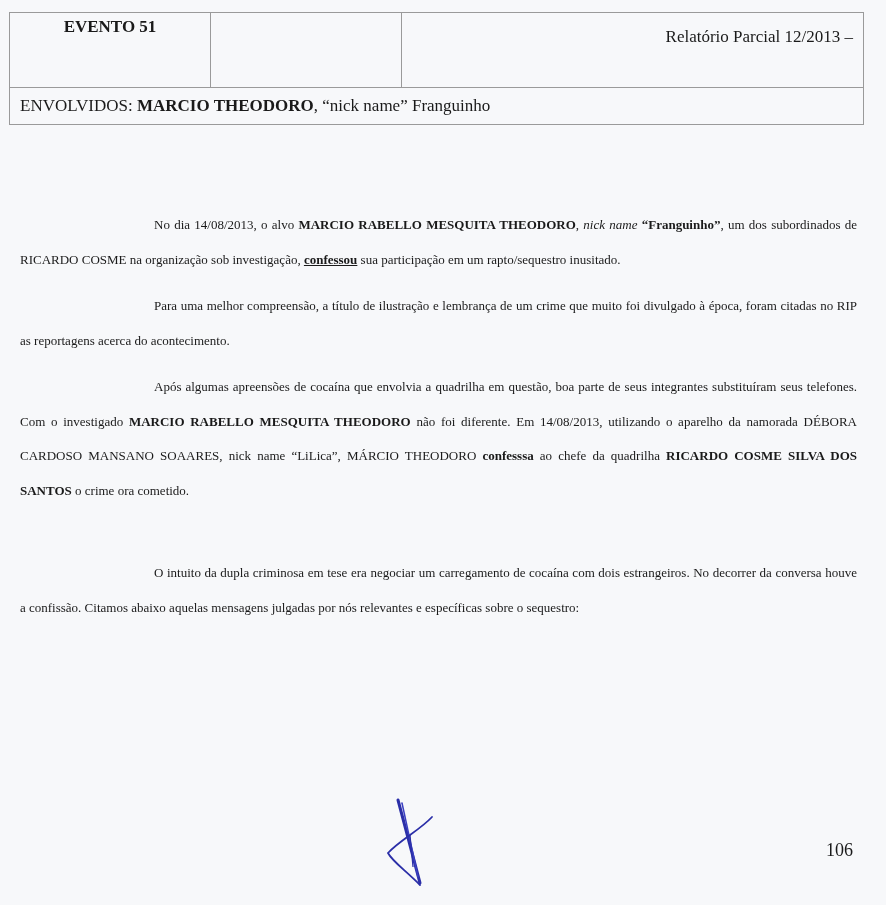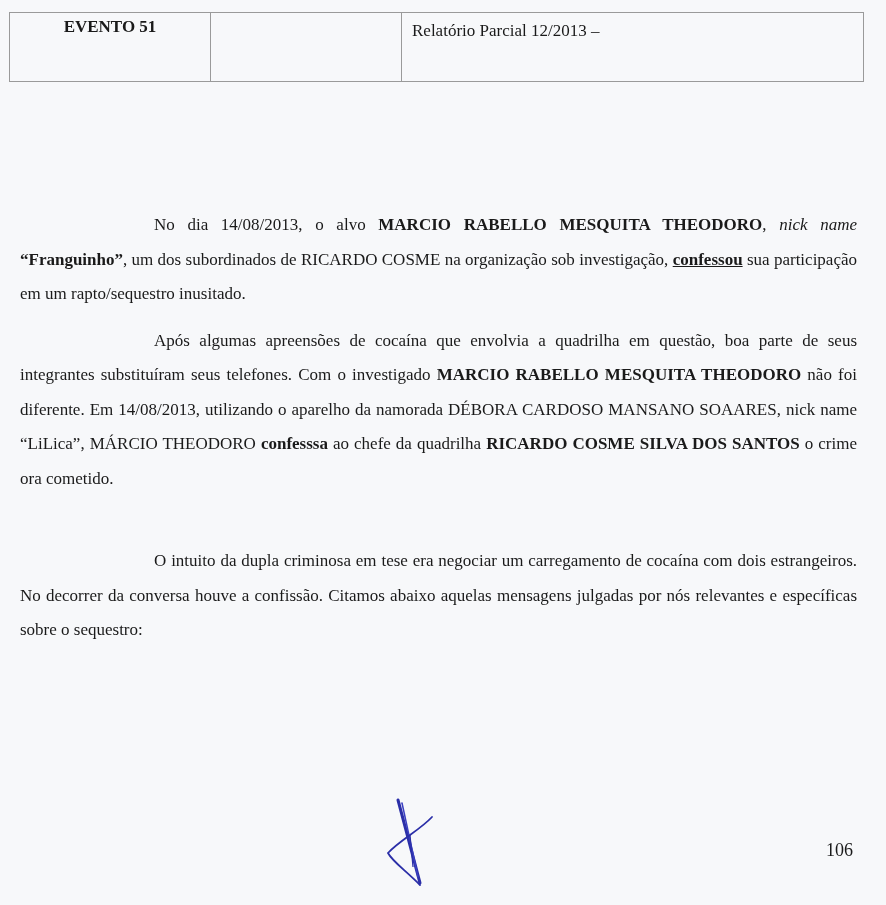--- a/index.html
+++ b/index.html
@@ -17,50 +17,54 @@
     font-size: 17px;
   }
   .header-table td {
     border: 1px solid #9a9a9a;
     padding: 0 10px;
     vertical-align: top;
   }
   .row-top td { height: 60px; }
   .row-top .c1 { width: 180px; text-align: center; font-weight: bold; padding-top: 4px; }
   .row-top .c2 { width: 170px; }
-  .row-top .c3 { text-align: left; padding-top: 8px; }
+  .row-top .c3 { text-align: right; padding-top: 14px; }
   .row-line td { height: 36px; vertical-align: middle; padding-left: 10px; }
   .body-text {
     position: absolute; left: 20px; top: 208px;
     width: 837px;
-    font-size: 17px;
+    font-size: 13px;
     line-height: 34.5px;
   }
   .body-text p { margin: 0 0 12px 0; text-align: justify; text-indent: 134px; }
   .body-text p.p4 { margin-bottom: 13px; margin-top: 48px; }
   b { font-weight: bold; }
   .ul { text-decoration: underline; font-weight: bold; }
   .signature { position: absolute; left: 380px; top: 795px; width: 60px; height: 95px; }
   .page-number { position: absolute; left: 826px; top: 840px; font-size: 18px; }
 </style>
 </head>
 <body>
 
 <table class="header-table">
   <tbody>
       <tr class="row-top">
     <td class="c1">EVENTO 51</td>
     <td class="c2"></td>
     <td class="c3">Relatório Parcial 12/2013 –</td>
   </tr>
+  <tr class="row-line">
+    <td colspan="3"><span>ENVOLVIDOS: </span><b>MARCIO THEODORO</b><span>, “nick name” Franguinho</span></td>
+  </tr>
 </tbody>
   </table>
 
 <div class="body-text">
   <p><span>No dia 14/08/2013, o alvo </span><b>MARCIO RABELLO MESQUITA THEODORO</b><span>, </span><i>nick name</i><span> </span><b>“Franguinho”</b><span>, um dos subordinados de RICARDO COSME na organização sob investigação, </span><span class="ul">confessou</span><span> sua participação em um rapto/sequestro inusitado.</span></p>
+  <p>Para uma melhor compreensão, a título de ilustração e lembrança de um crime que muito foi divulgado à época, foram citadas no RIP as reportagens acerca do acontecimento.</p>
   <p><span>Após algumas apreensões de cocaína que envolvia a quadrilha em questão, boa parte de seus integrantes substituíram seus telefones. Com o investigado </span><b>MARCIO RABELLO MESQUITA THEODORO</b><span> não foi diferente. Em 14/08/2013, utilizando o aparelho da namorada DÉBORA  CARDOSO MANSANO SOAARES, nick name “LiLica”, MÁRCIO THEODORO </span><b>confesssa</b><span> ao chefe da quadrilha </span><b>RICARDO COSME SILVA DOS SANTOS</b><span> o crime ora cometido.</span></p>
   <p class="p4">O intuito da dupla criminosa em tese era negociar um carregamento de cocaína com dois estrangeiros. No decorrer da conversa houve a confissão. Citamos abaixo aquelas mensagens julgadas por nós relevantes e específicas sobre o sequestro:</p>
 </div>
 
 <svg class="signature" viewBox="0 0 60 95">
   <path d="M18 5 L40 88" stroke="#2b2fa8" stroke-width="3" fill="none" stroke-linecap="round"></path>
   <path d="M22 8 L38 82" stroke="#3a3fc0" stroke-width="1.5" fill="none" stroke-linecap="round"></path>
   <path d="M52 22 C40 35 20 45 8 58 C12 66 25 75 40 90" stroke="#2b2fa8" stroke-width="1.8" fill="none" stroke-linecap="round"></path>
   <path d="M30 40 L33 72" stroke="#2b2fa8" stroke-width="1.2" fill="none"></path>
 </svg>

